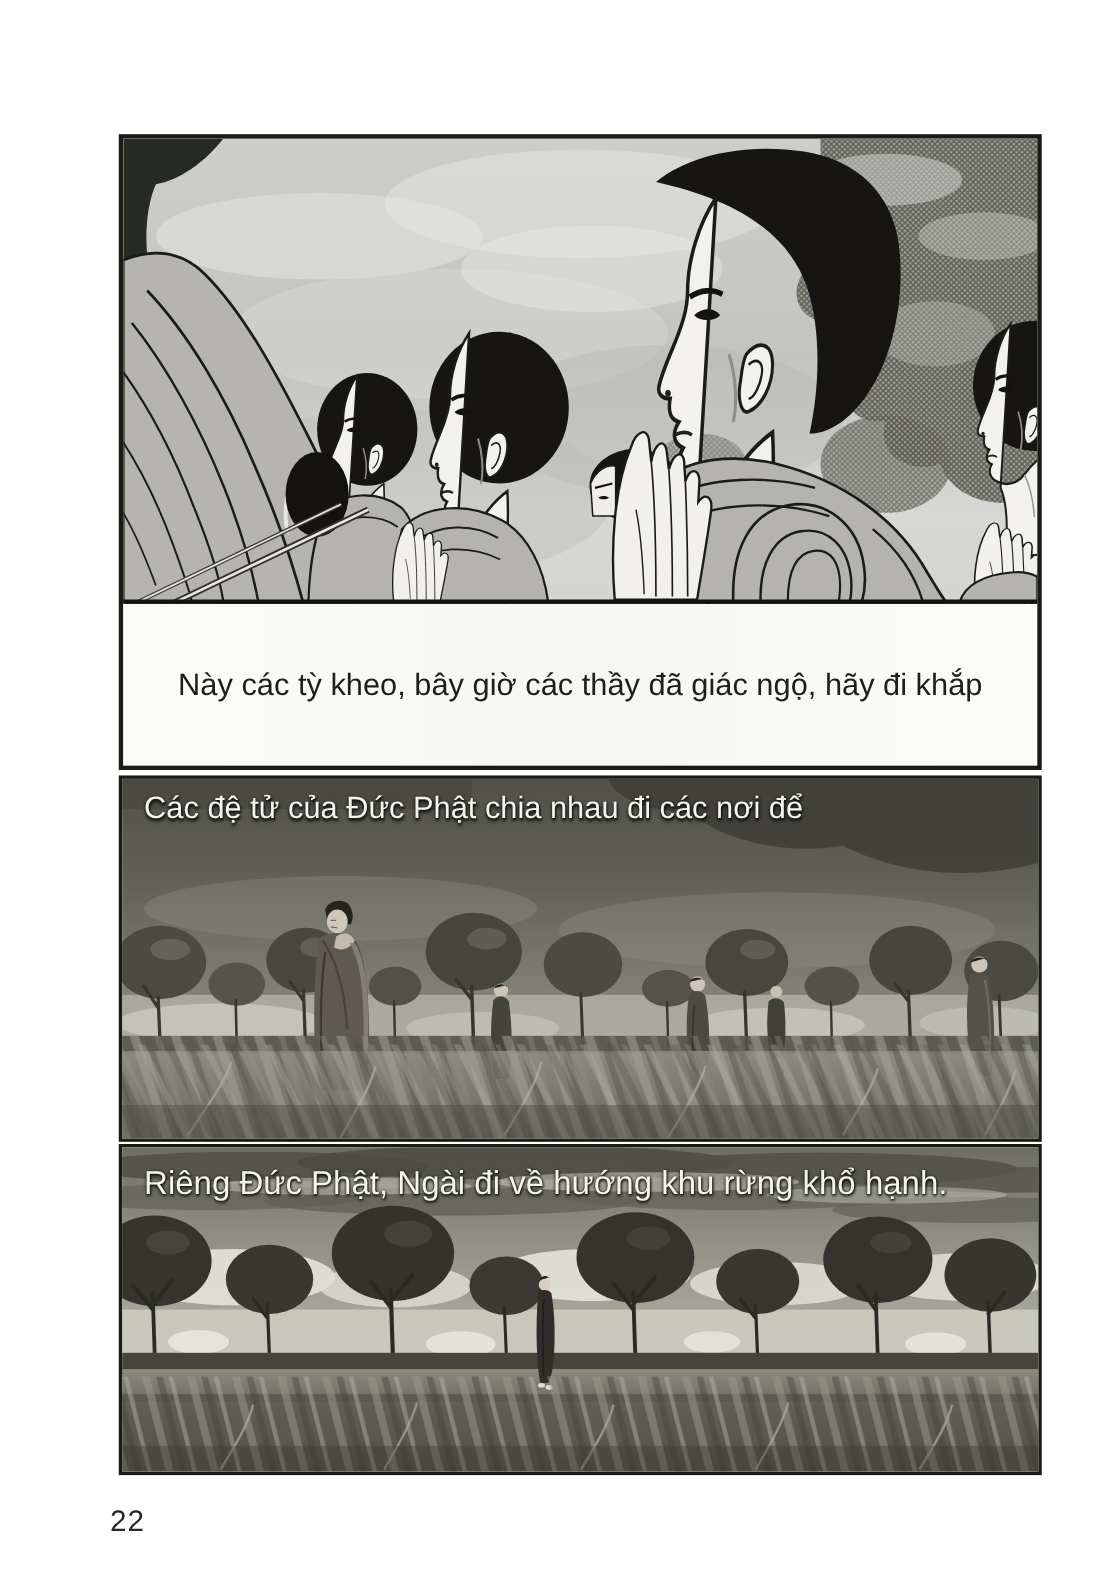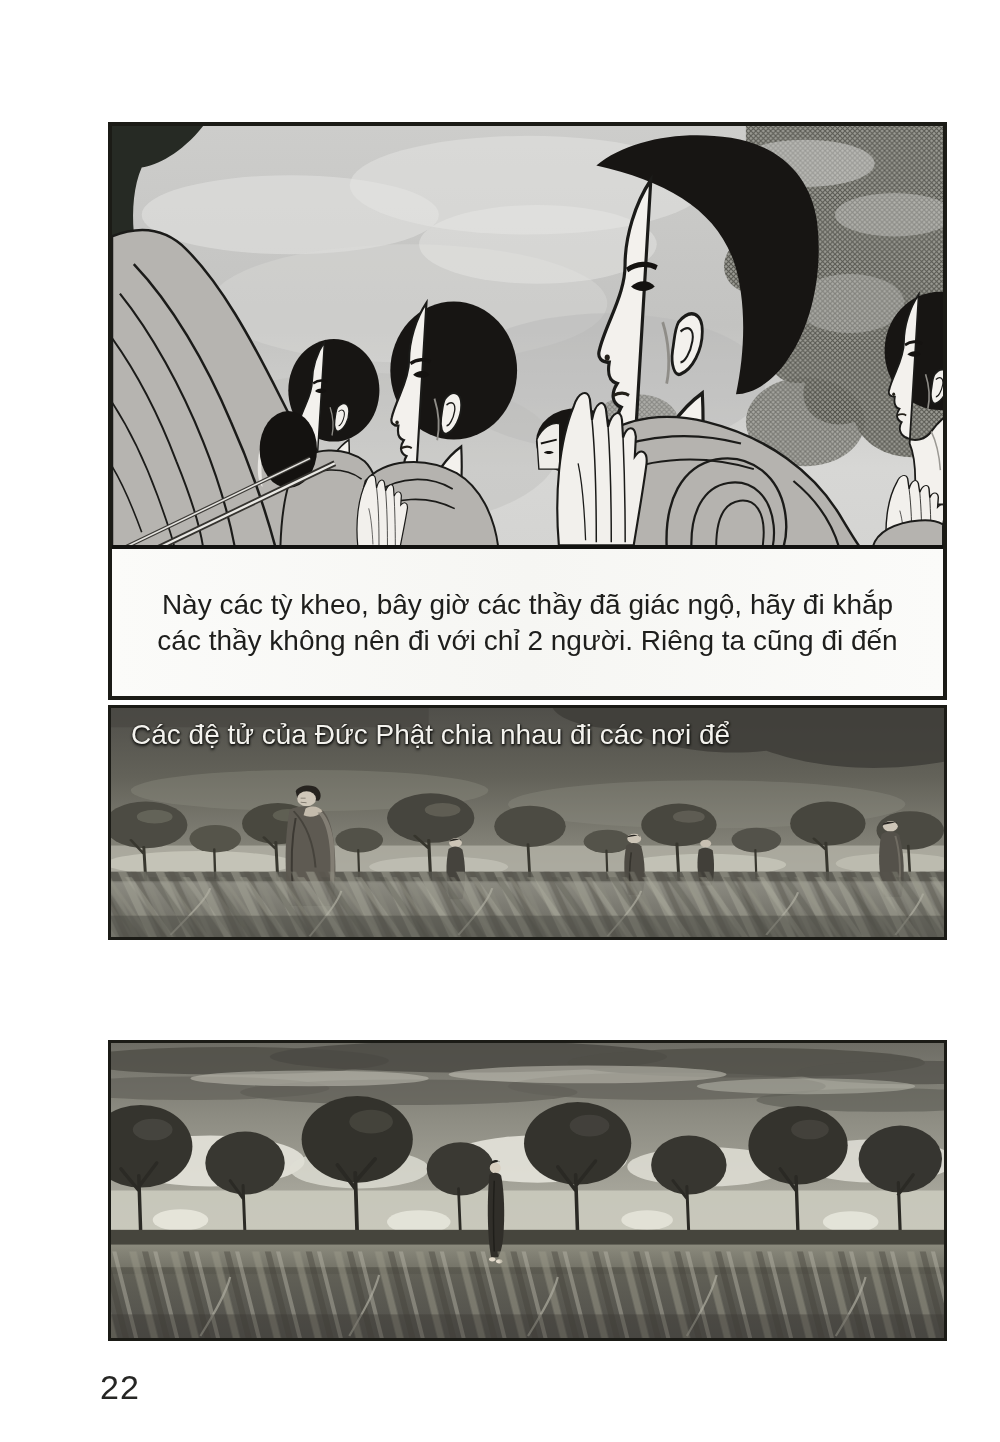--- a/index.html
+++ b/index.html
@@ -6,21 +6,21 @@
   .page{
     position:relative;width:1000px;height:1442px;background:#ffffff;overflow:hidden;
     font-family:"Liberation Sans", sans-serif;
   }
   .panel{
     position:absolute;left:108px;width:839px;box-sizing:border-box;
     border:4px solid #1b1b16;overflow:hidden;background:#cfcfcd;
   }
   .panel svg{position:absolute;left:0;top:0;width:100%;height:100%;display:block;}
   #panel-1{top:122px;height:578px;}
-  #panel-2{top:705px;height:235px;border-width:3px;padding-left:47px;}
+  #panel-2{top:705px;height:333px;border-width:3px;padding-left:47px;}
   #panel-3{top:1040px;height:301px;border-width:3px;}
   .caption-box{
     position:absolute;left:0;right:0;bottom:0;height:151px;
     border-top:4px solid #121210;box-sizing:border-box;
     background:linear-gradient(90deg,#fbfbf9 0%,#f6f6f3 50%,#fbfbf9 100%);
     display:flex;flex-direction:column;justify-content:center;align-items:center;
     padding:4px 10px;
   }
   .caption-box .cap-line{
     font-size:28px;line-height:36px;color:#1e1e1c;text-align:center;white-space:nowrap;
@@ -28,21 +28,21 @@
   .caption-light{
     position:absolute;left:20px;top:8px;z-index:5;
   }
   .caption-light .cap-line{
     font-size:28px;line-height:38px;color:#f4f3ee;white-space:nowrap;
     text-shadow:0 2px 3px rgba(18,18,15,.9),0 0 2px rgba(18,18,15,.65),1px 1px 2px rgba(18,18,15,.8);
   }
   #panel-3 .caption-light{top:14px;}
   #panel-3 .cap-line{font-size:30px;}
   .page-number{
-    position:absolute;left:100px;top:1368px;font-size:34px;color:#262624;letter-spacing:1px;
+    position:absolute;left:100px;top:1368px;font-size:27px;color:#262624;letter-spacing:1px;
   }
 </style>
 </head>
 <body>
 
 <div class="page">
 
   <div class="panel" id="panel-1">
     <svg viewBox="0 0 839 578" preserveAspectRatio="none">
       <defs>
@@ -167,21 +167,20 @@
         <path d="M688,360 C710,378 726,400 734,427" fill="none" stroke="#1b1b19" stroke-width="2.2"></path>
         <path d="M495,315 C490,350 487,388 486,427" fill="none" stroke="#1b1b19" stroke-width="1.8"></path>
         <g>
           <use href="#handsT" transform="translate(449,266) scale(1.08,1.0)"></use>
         </g>
       </g>
     </svg>
 
     <div class="caption-box">
       <div class="cap-line">Này các tỳ kheo, bây giờ các thầy đã giác ngộ, hãy đi khắp</div>
-      <div class="cap-line">các thầy không nên đi với chỉ 2 người. Riêng ta cũng đi đến</div>
     </div>
   </div>
 
   <div class="panel" id="panel-2">
     <svg viewBox="0 0 839 333" preserveAspectRatio="none">
       <defs>
         <linearGradient id="p2-sky" x1="0" y1="0" x2="0" y2="1">
           <stop offset="0" stop-color="#504f4a"></stop>
             <stop offset="0.3" stop-color="#636259"></stop>
           <stop offset="0.55" stop-color="#7d7c72"></stop>
@@ -434,16 +433,19 @@
           <path d="M90,298 C106,272 116,254 120,238"></path>
             <path d="M240,298 C256,270 266,252 270,236"></path>
           <path d="M420,298 C436,272 446,254 450,238"></path>
             <path d="M580,298 C596,270 606,252 610,236"></path>
           <path d="M730,298 C746,272 756,254 760,238"></path>
         </g>
         <rect x="0" y="276" width="839" height="24" fill="#3b3a34" opacity=".4"></rect>
       </g>
     </svg>
 
+    <div class="caption-light">
+      <div class="cap-line">Riêng Đức Phật, Ngài đi về hướng khu rừng khổ hạnh.</div>
+    </div>
   </div>
 
   <div class="page-number">22</div>
 </div>
 
 </body></html>

